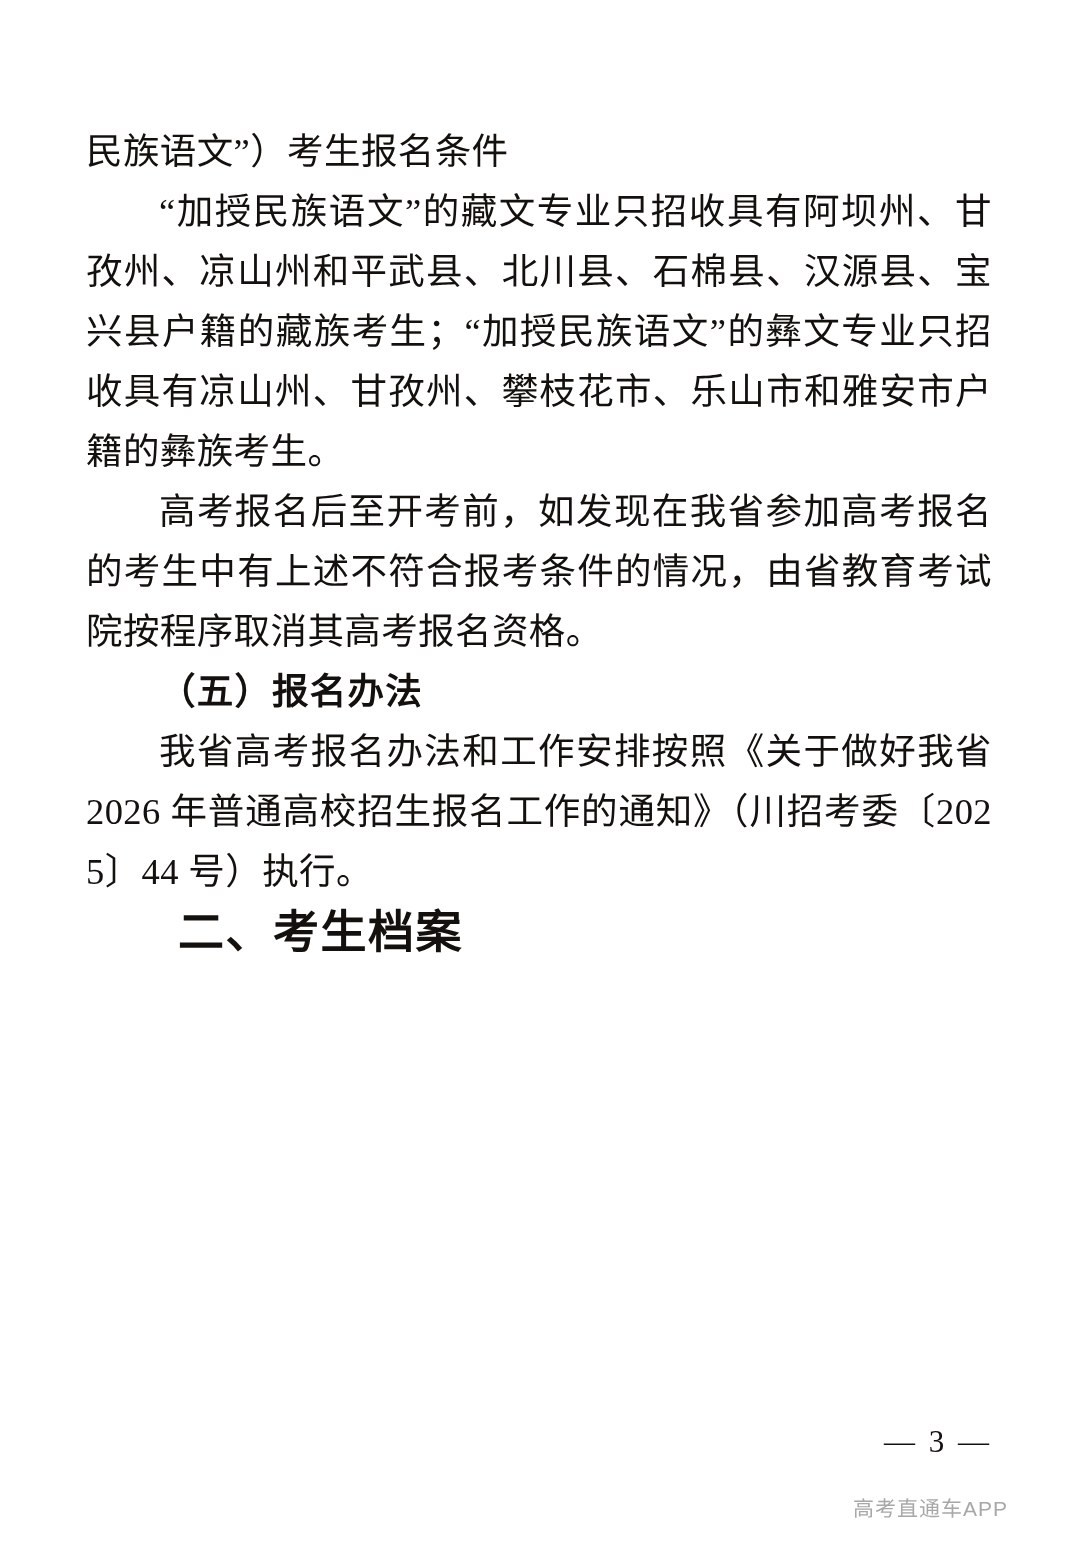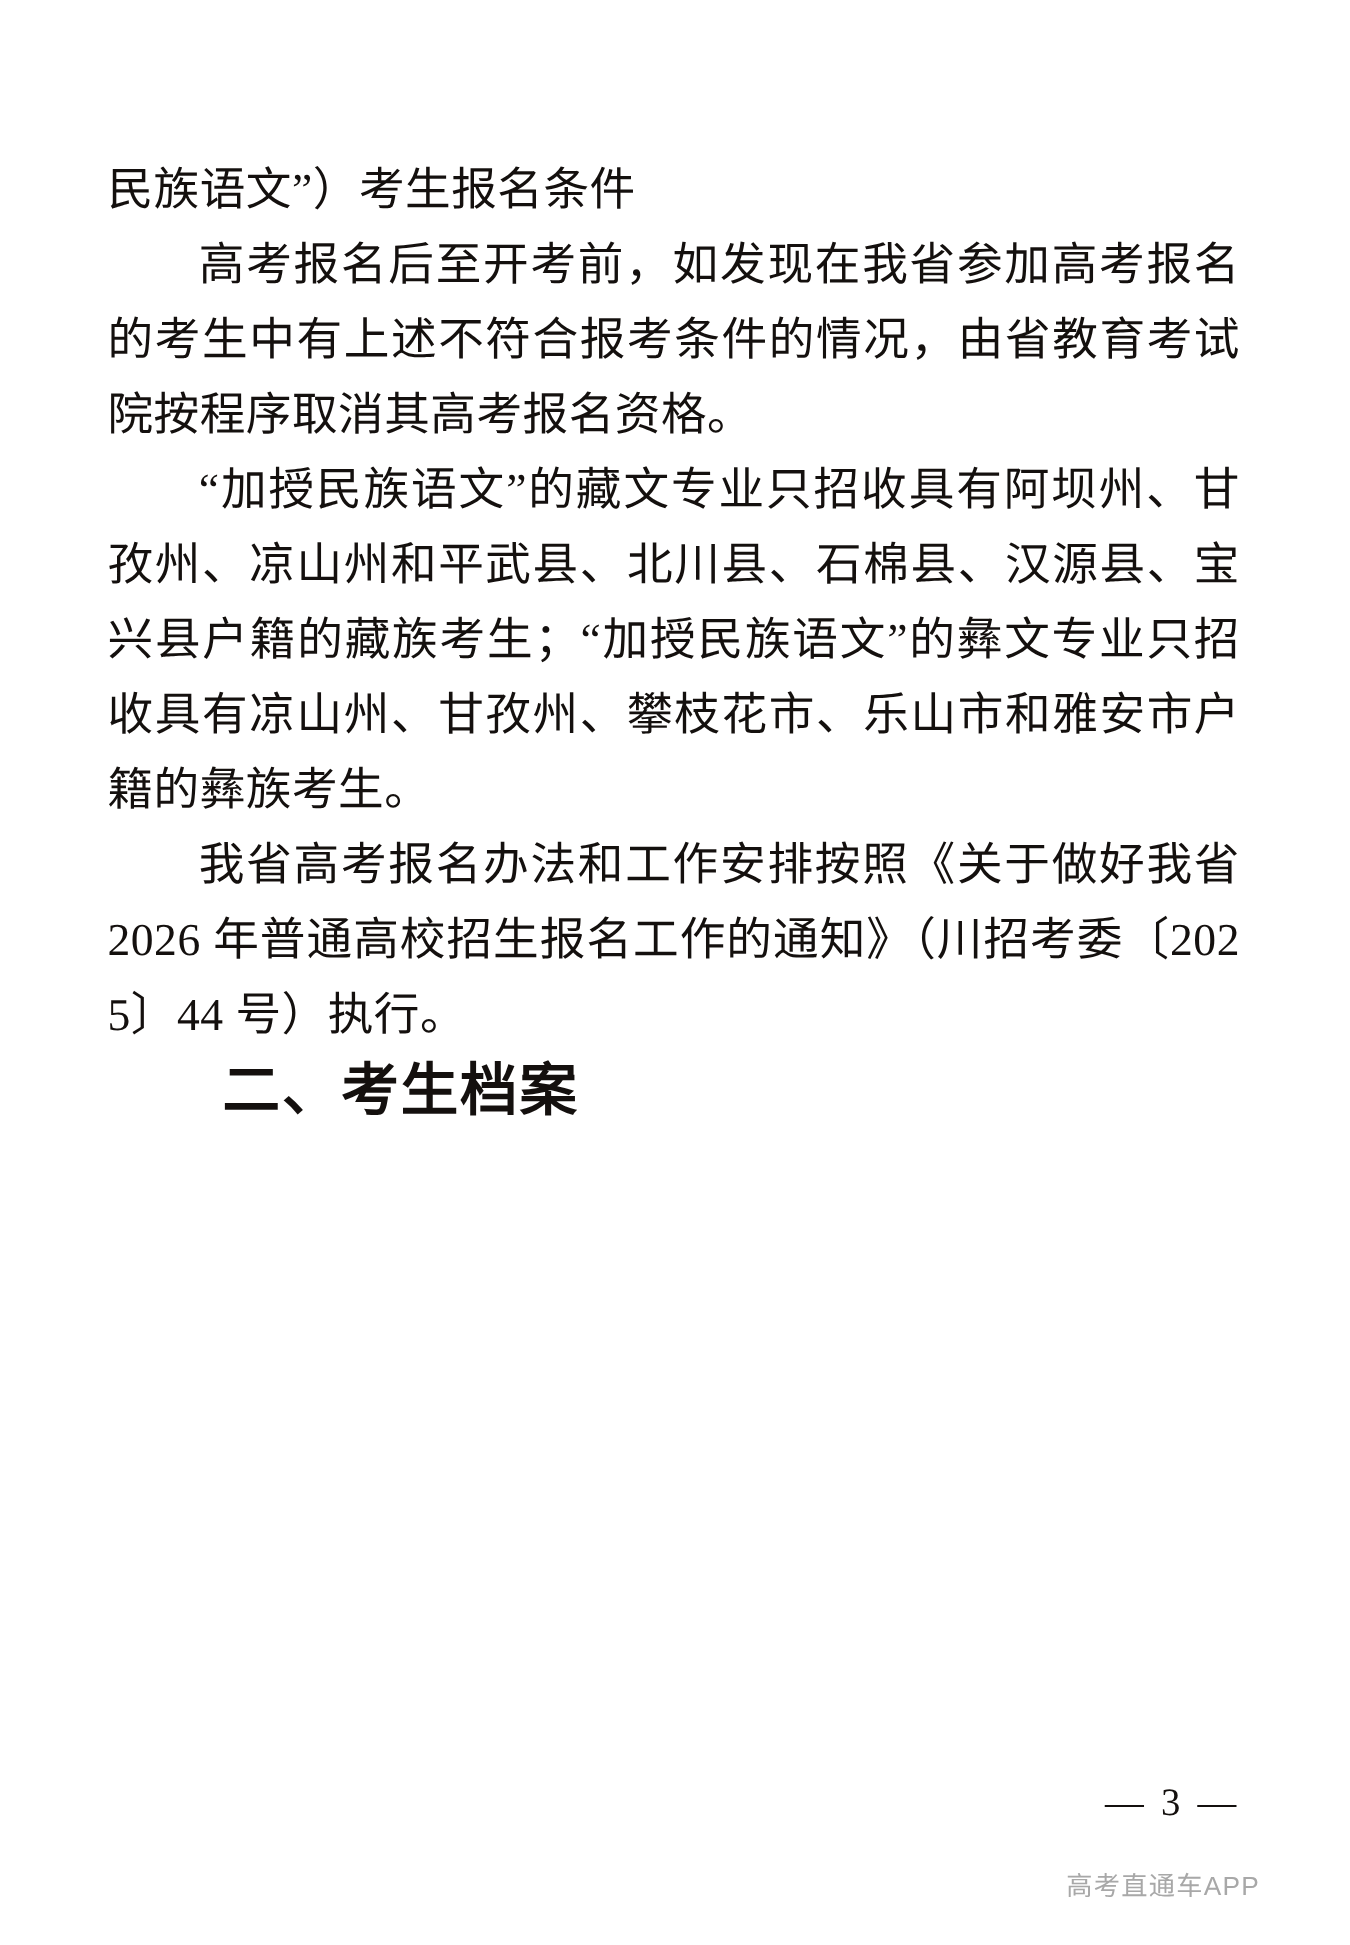--- a/index.html
+++ b/index.html
@@ -91,24 +91,25 @@
 </style>
 </head>
 <body>
 
 <div id="page">
 
   <div id="doc-body">
 
     <p class="para cont">民族语文”）考生报名条件</p>
 
+    <p class="para">“加授民族语文”的藏文专业只招收具有阿坝州、甘孜州、凉山州和平武县、北川县、石棉县、汉源县、宝兴县户籍的藏族考生；“加授民族语文”的彝文专业只招收具有凉山州、甘孜州、攀枝花市、乐山市和雅安市户籍的彝族考生。</p>
+
     <p class="para">高考报名后至开考前，如发现在我省参加高考报名的考生中有上述不符合报考条件的情况，由省教育考试院按程序取消其高考报名资格。</p>
 
-    <p class="para">“加授民族语文”的藏文专业只招收具有阿坝州、甘孜州、凉山州和平武县、北川县、石棉县、汉源县、宝兴县户籍的藏族考生；“加授民族语文”的彝文专业只招收具有凉山州、甘孜州、攀枝花市、乐山市和雅安市户籍的彝族考生。</p>
-
+    <p class="heading-kai">（五）报名办法</p>
 
     <p class="para">我省高考报名办法和工作安排按照《关于做好我省 2026 年普通高校招生报名工作的通知》（川招考委〔2025〕44 号）执行。</p>
 
     <p class="heading-hei">二、考生档案</p>
 
 
   </div>
 
   <div id="page-number">— 3 —</div>
 

